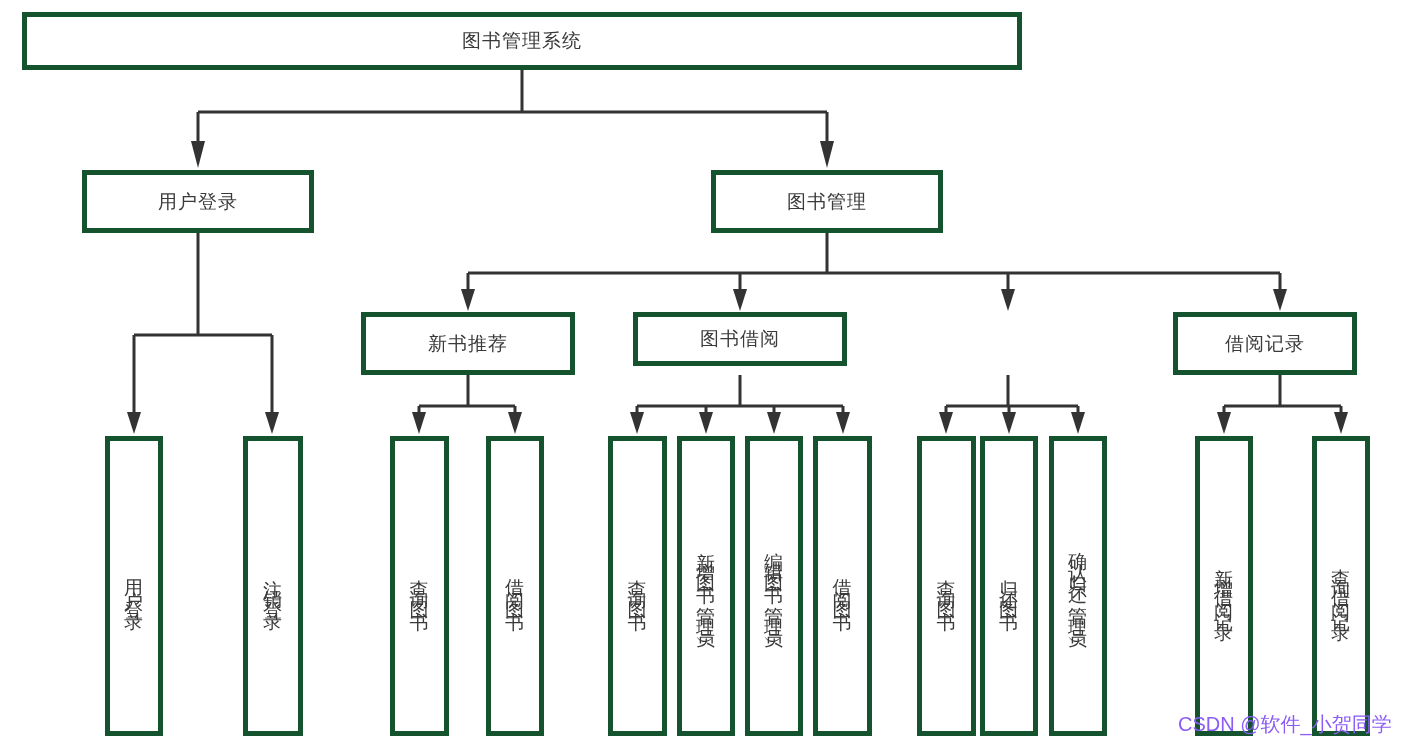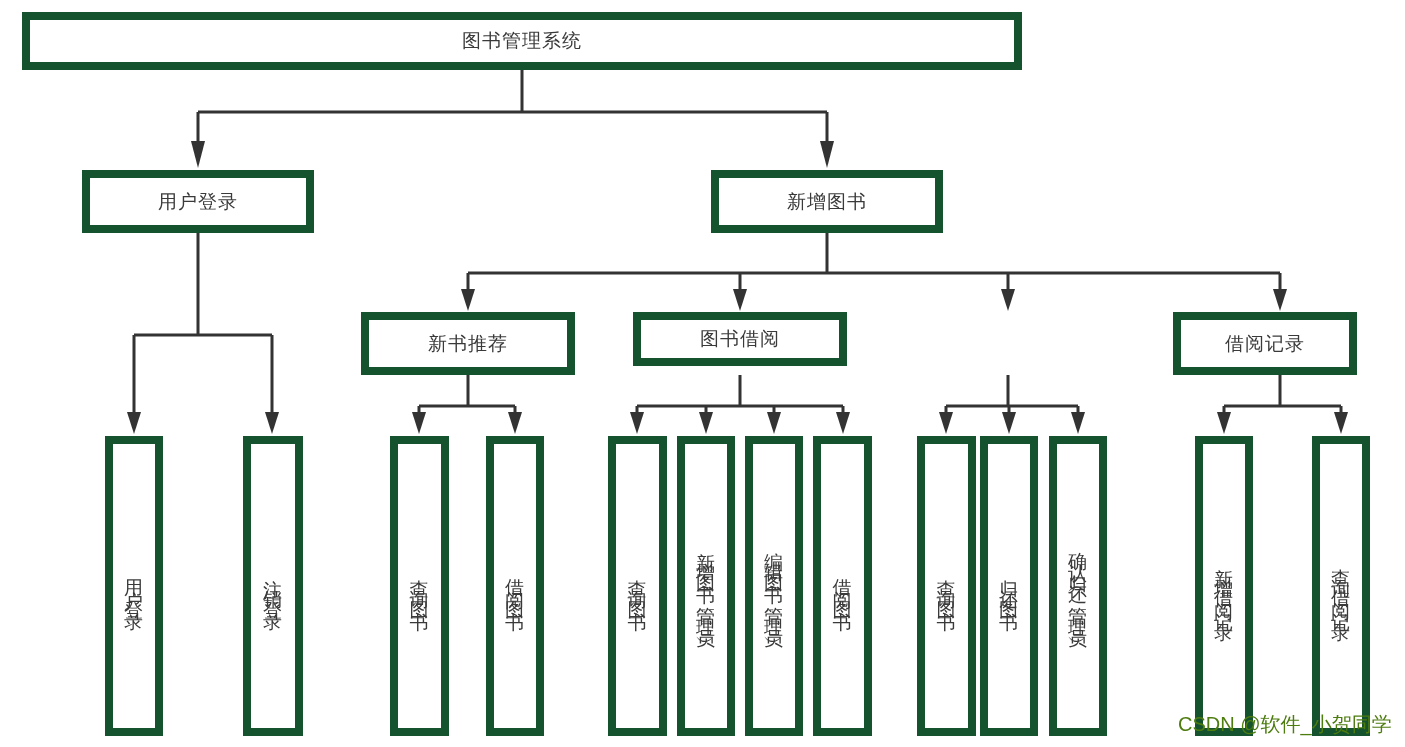--- a/index.html
+++ b/index.html
@@ -18,21 +18,21 @@
   .connectors {
     position: absolute;
     left: 0;
     top: 0;
     width: 1405px;
     height: 747px;
   }
   .node {
     position: absolute;
     box-sizing: border-box;
-    border: 8px solid #14532d;
+    border: 5px solid #14532d;
     background: #ffffff;
     display: flex;
     align-items: center;
     justify-content: center;
   }
   .hlabel {
     font-size: 19px;
     letter-spacing: 1px;
     color: #3a3a3a;
     white-space: nowrap;
@@ -47,21 +47,21 @@
     font-size: 19px;
     letter-spacing: 11px;
     line-height: 1;
     color: #3a3a3a;
   }
   .watermark {
     position: absolute;
     left: 1178px;
     top: 711px;
     font-size: 20px;
-    color: #4d7c0f;
+    color: #8b5cf6;
     white-space: nowrap;
     z-index: 5;
   }
 </style>
 </head>
 <body>
 
 <div class="canvas">
 
   <svg class="connectors" viewBox="0 0 1405 747" xmlns="http://www.w3.org/2000/svg">
@@ -129,21 +129,21 @@
   </svg>
 
   <div class="node" style="left:22px;top:12px;width:1000px;height:58px">
     <span class="hlabel">图书管理系统</span>
   </div>
 
   <div class="node" style="left:82px;top:170px;width:232px;height:63px">
     <span class="hlabel">用户登录</span>
   </div>
   <div class="node" style="left:711px;top:170px;width:232px;height:63px">
-    <span class="hlabel">新增图书</span>
+    <span class="hlabel">图书管理</span>
   </div>
 
   <div class="node" style="left:361px;top:312px;width:214px;height:63px">
     <span class="hlabel">新书推荐</span>
   </div>
   <div class="node" style="left:633px;top:312px;width:214px;height:54px">
     <span class="hlabel">图书借阅</span>
   </div>
   <div class="node" style="left:1173px;top:312px;width:184px;height:63px">
     <span class="hlabel">借阅记录</span>

